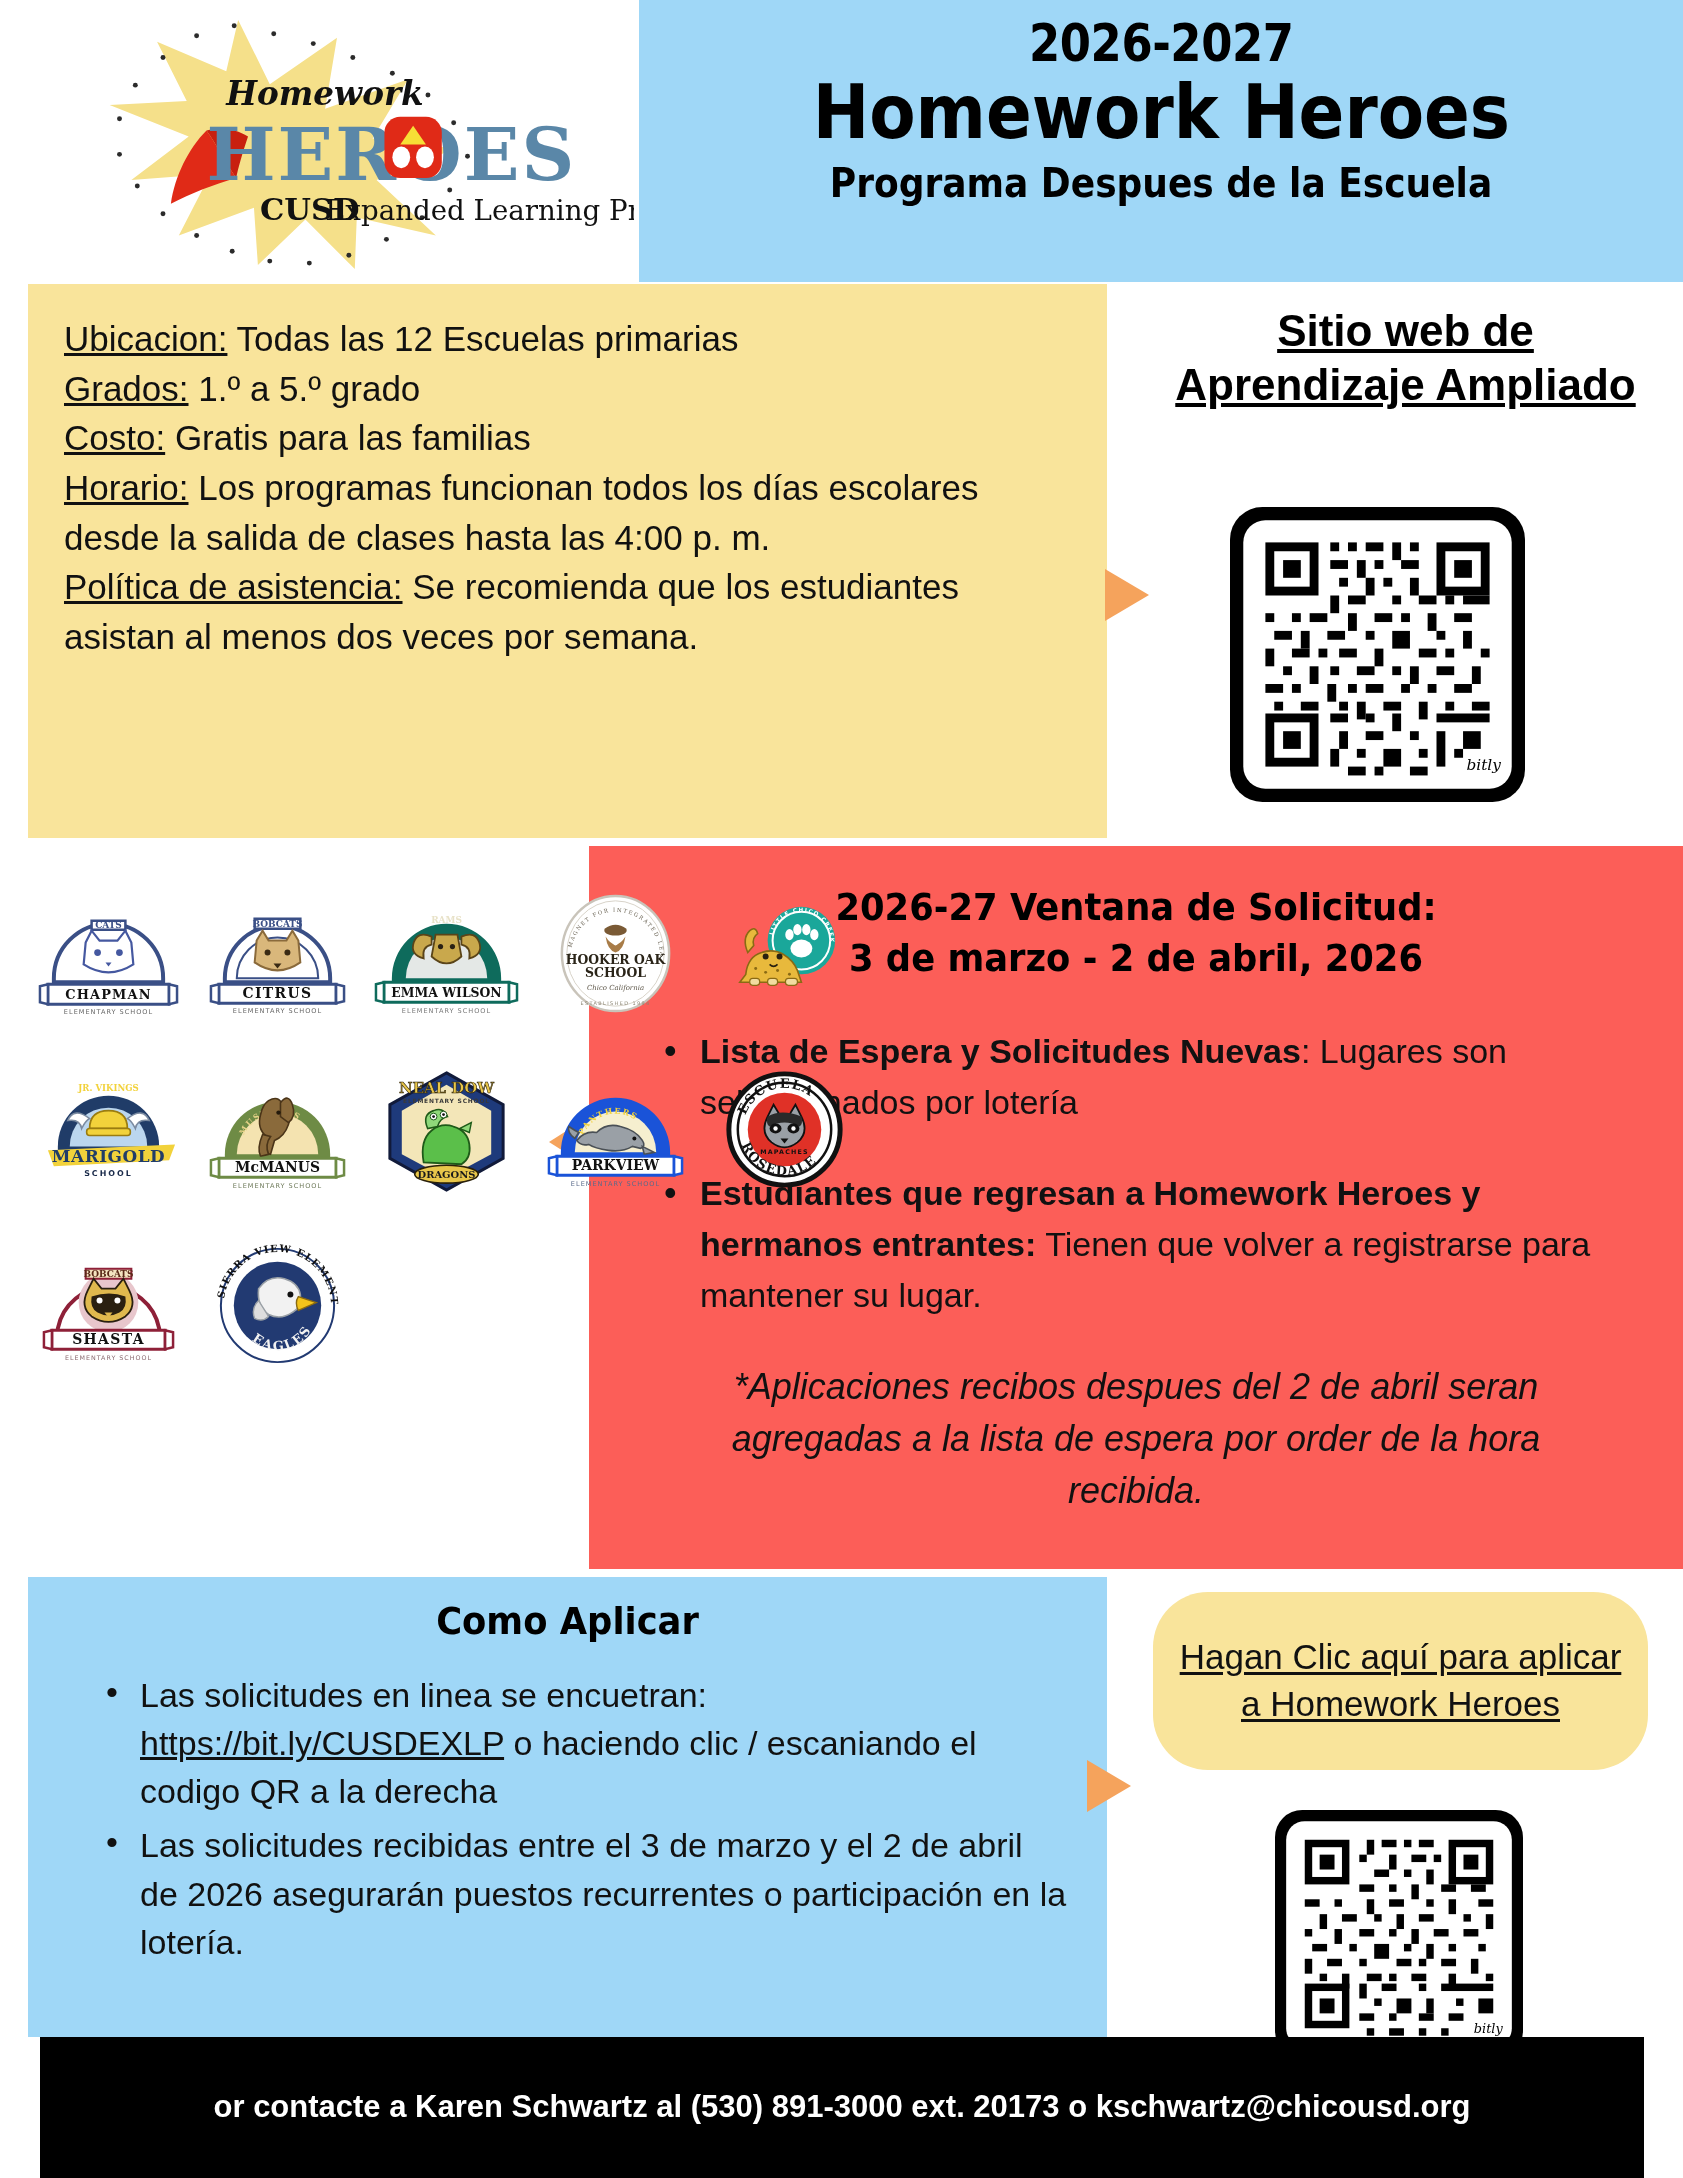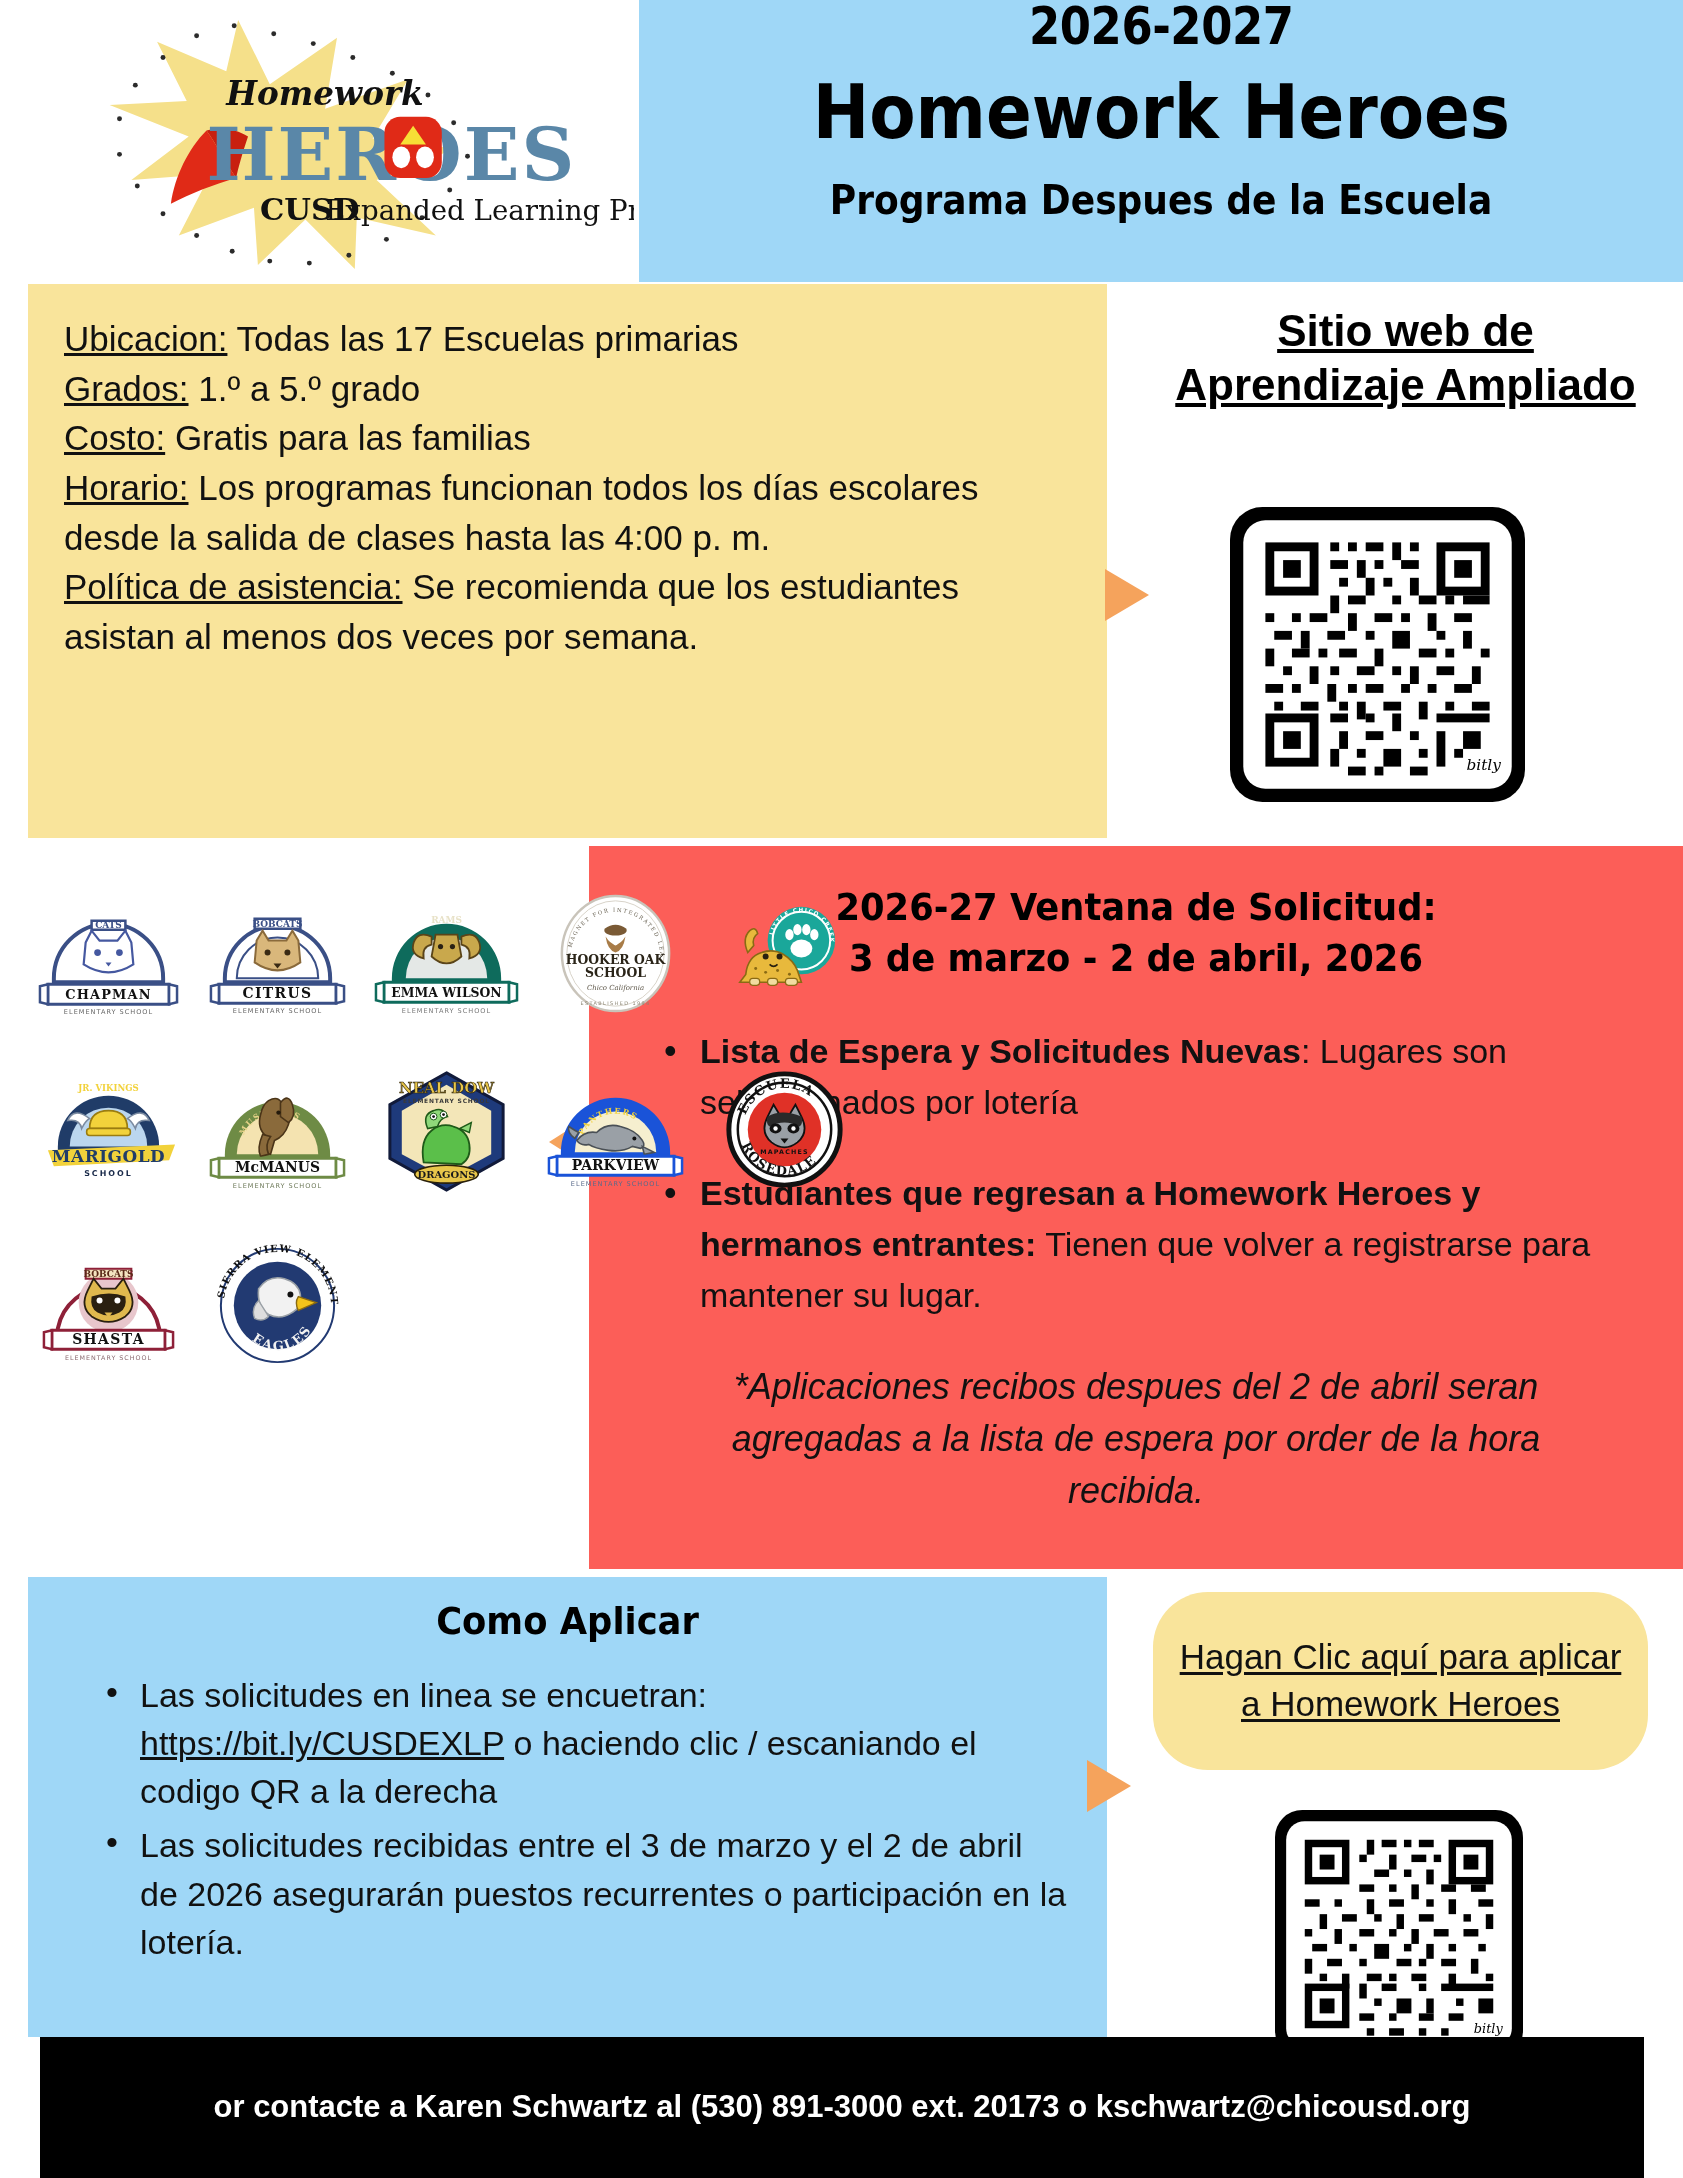--- a/index.html
+++ b/index.html
@@ -10,21 +10,21 @@
   }
   .page { position: relative; width: 1683px; height: 2178px; overflow: hidden; background:#fff; }
 
   
   .header-band {
     position: absolute; left: 639px; top: 0; width: 1044px; height: 282px;
     background: #9FD7F7;
   }
   .header-inner {
     position: absolute; left: 639px; top: 0; width: 1044px; height: 224px;
-    display: flex; flex-direction: column; align-items: center; justify-content: space-between;
+    display: flex; flex-direction: column; align-items: center; justify-content: center;
     text-align: center;
   }
   .hdr-year {
     font-family: "DejaVu Sans", sans-serif;
     font-weight: 700; font-size: 51px; letter-spacing: -0.5px;
     color: #000; line-height: 1.05;
     transform: scaleX(0.88); transform-origin: center;
   }
   .hdr-title {
     font-family: "DejaVu Sans", sans-serif;
@@ -236,21 +236,21 @@
       <ellipse cx="365" cy="149" rx="9" ry="11" fill="#fff"></ellipse>
       <ellipse cx="389" cy="149" rx="9" ry="11" fill="#fff"></ellipse>
 
       <text x="222" y="212" font-family="DejaVu Serif, serif" font-weight="700" font-size="31" fill="#111">CUSD</text>
       <text x="288" y="212" font-family="DejaVu Serif, serif" font-size="28" fill="#111">Expanded Learning Program</text>
     </svg>
   </div>
 
   <div class="yellow-panel">
     <div class="info-line">
-      <b>Ubicacion:</b><span> Todas las 17 Escuelas primarias</span>
+      <b>Ubicacion:</b><span> Todas las 12 Escuelas primarias</span>
     </div>
     <div class="info-line">
       <b>Grados:</b><span> 1.º a 5.º grado</span>
     </div>
     <div class="info-line">
       <b>Costo:</b><span> Gratis para las familias</span>
     </div>
     <div class="info-line">
       <b>Horario:</b><span> Los programas funcionan todos los días escolares desde la salida de clases hasta las 4:00 p. m.</span>
     </div>

